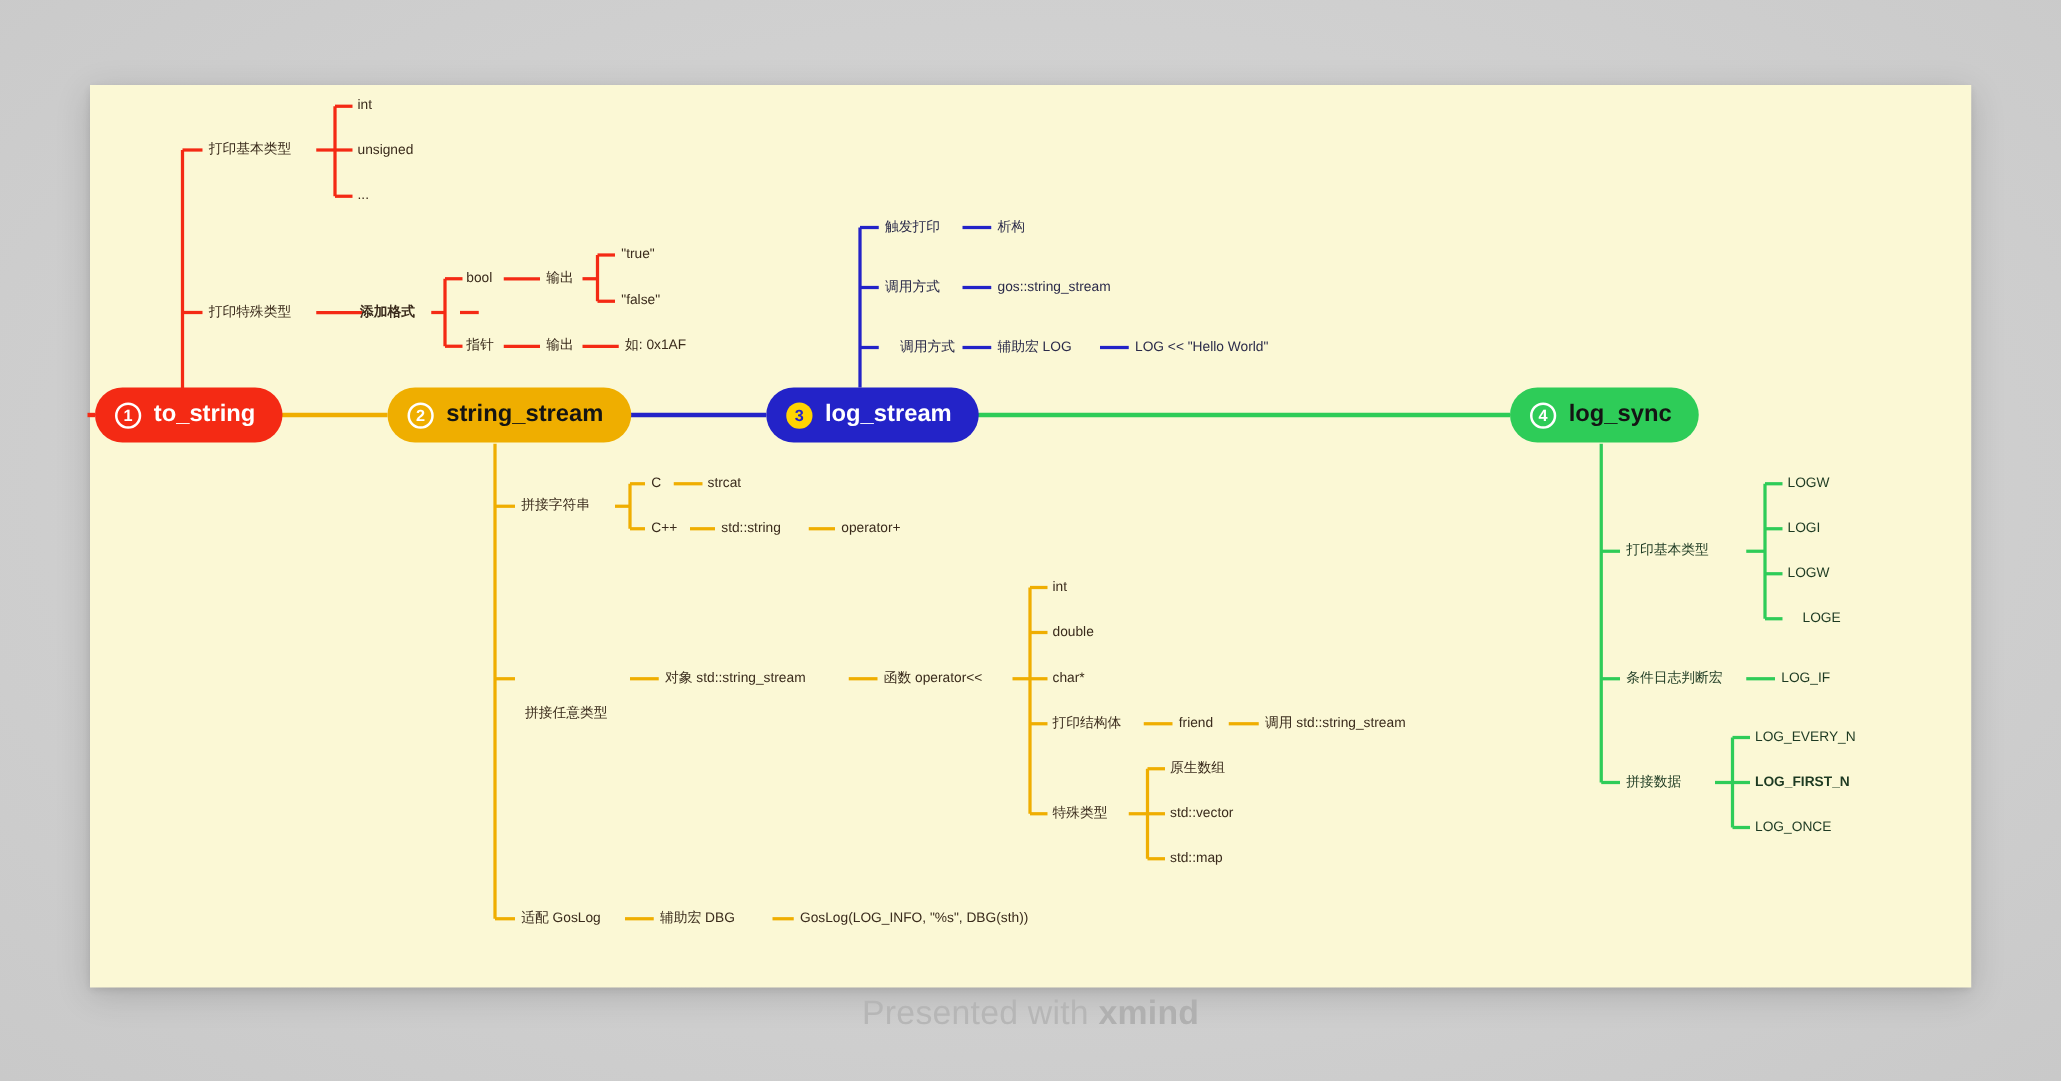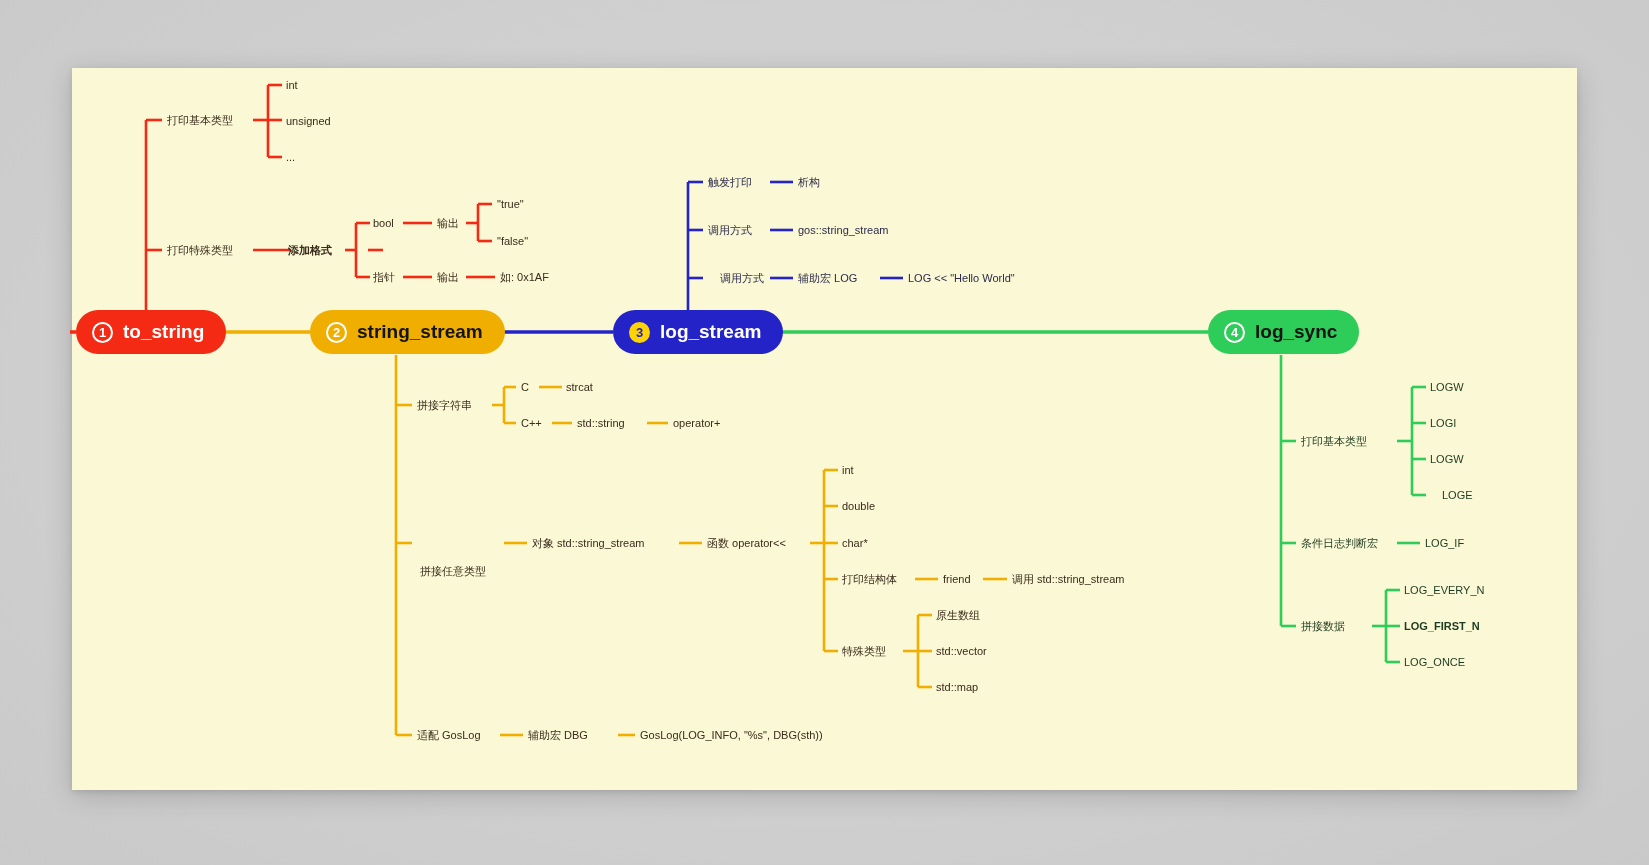--- a/index.html
+++ b/index.html
@@ -272,13 +272,16 @@
   <div class="topic green" style="left:1430px; top:495px;margin-left:12px;">LOGE</div>
 
   <div class="topic green" style="left:1301px; top:543px;">条件日志判断宏</div>
   <div class="topic green" style="left:1425px; top:543px;">LOG_IF</div>
 
   <div class="topic green" style="left:1301px; top:626px;">拼接数据</div>
   <div class="topic green" style="left:1404px; top:590px;">LOG_EVERY_N</div>
   <div class="topic green" style="left:1404px; top:626px;font-weight:bold;">LOG_FIRST_N</div>
   <div class="topic green" style="left:1404px; top:662px;">LOG_ONCE</div>
 
+  <div id="watermark">
+    <span>Presented with </span><span class="brand">xmind</span>
+  </div>
 </div>
 
 </body></html>

